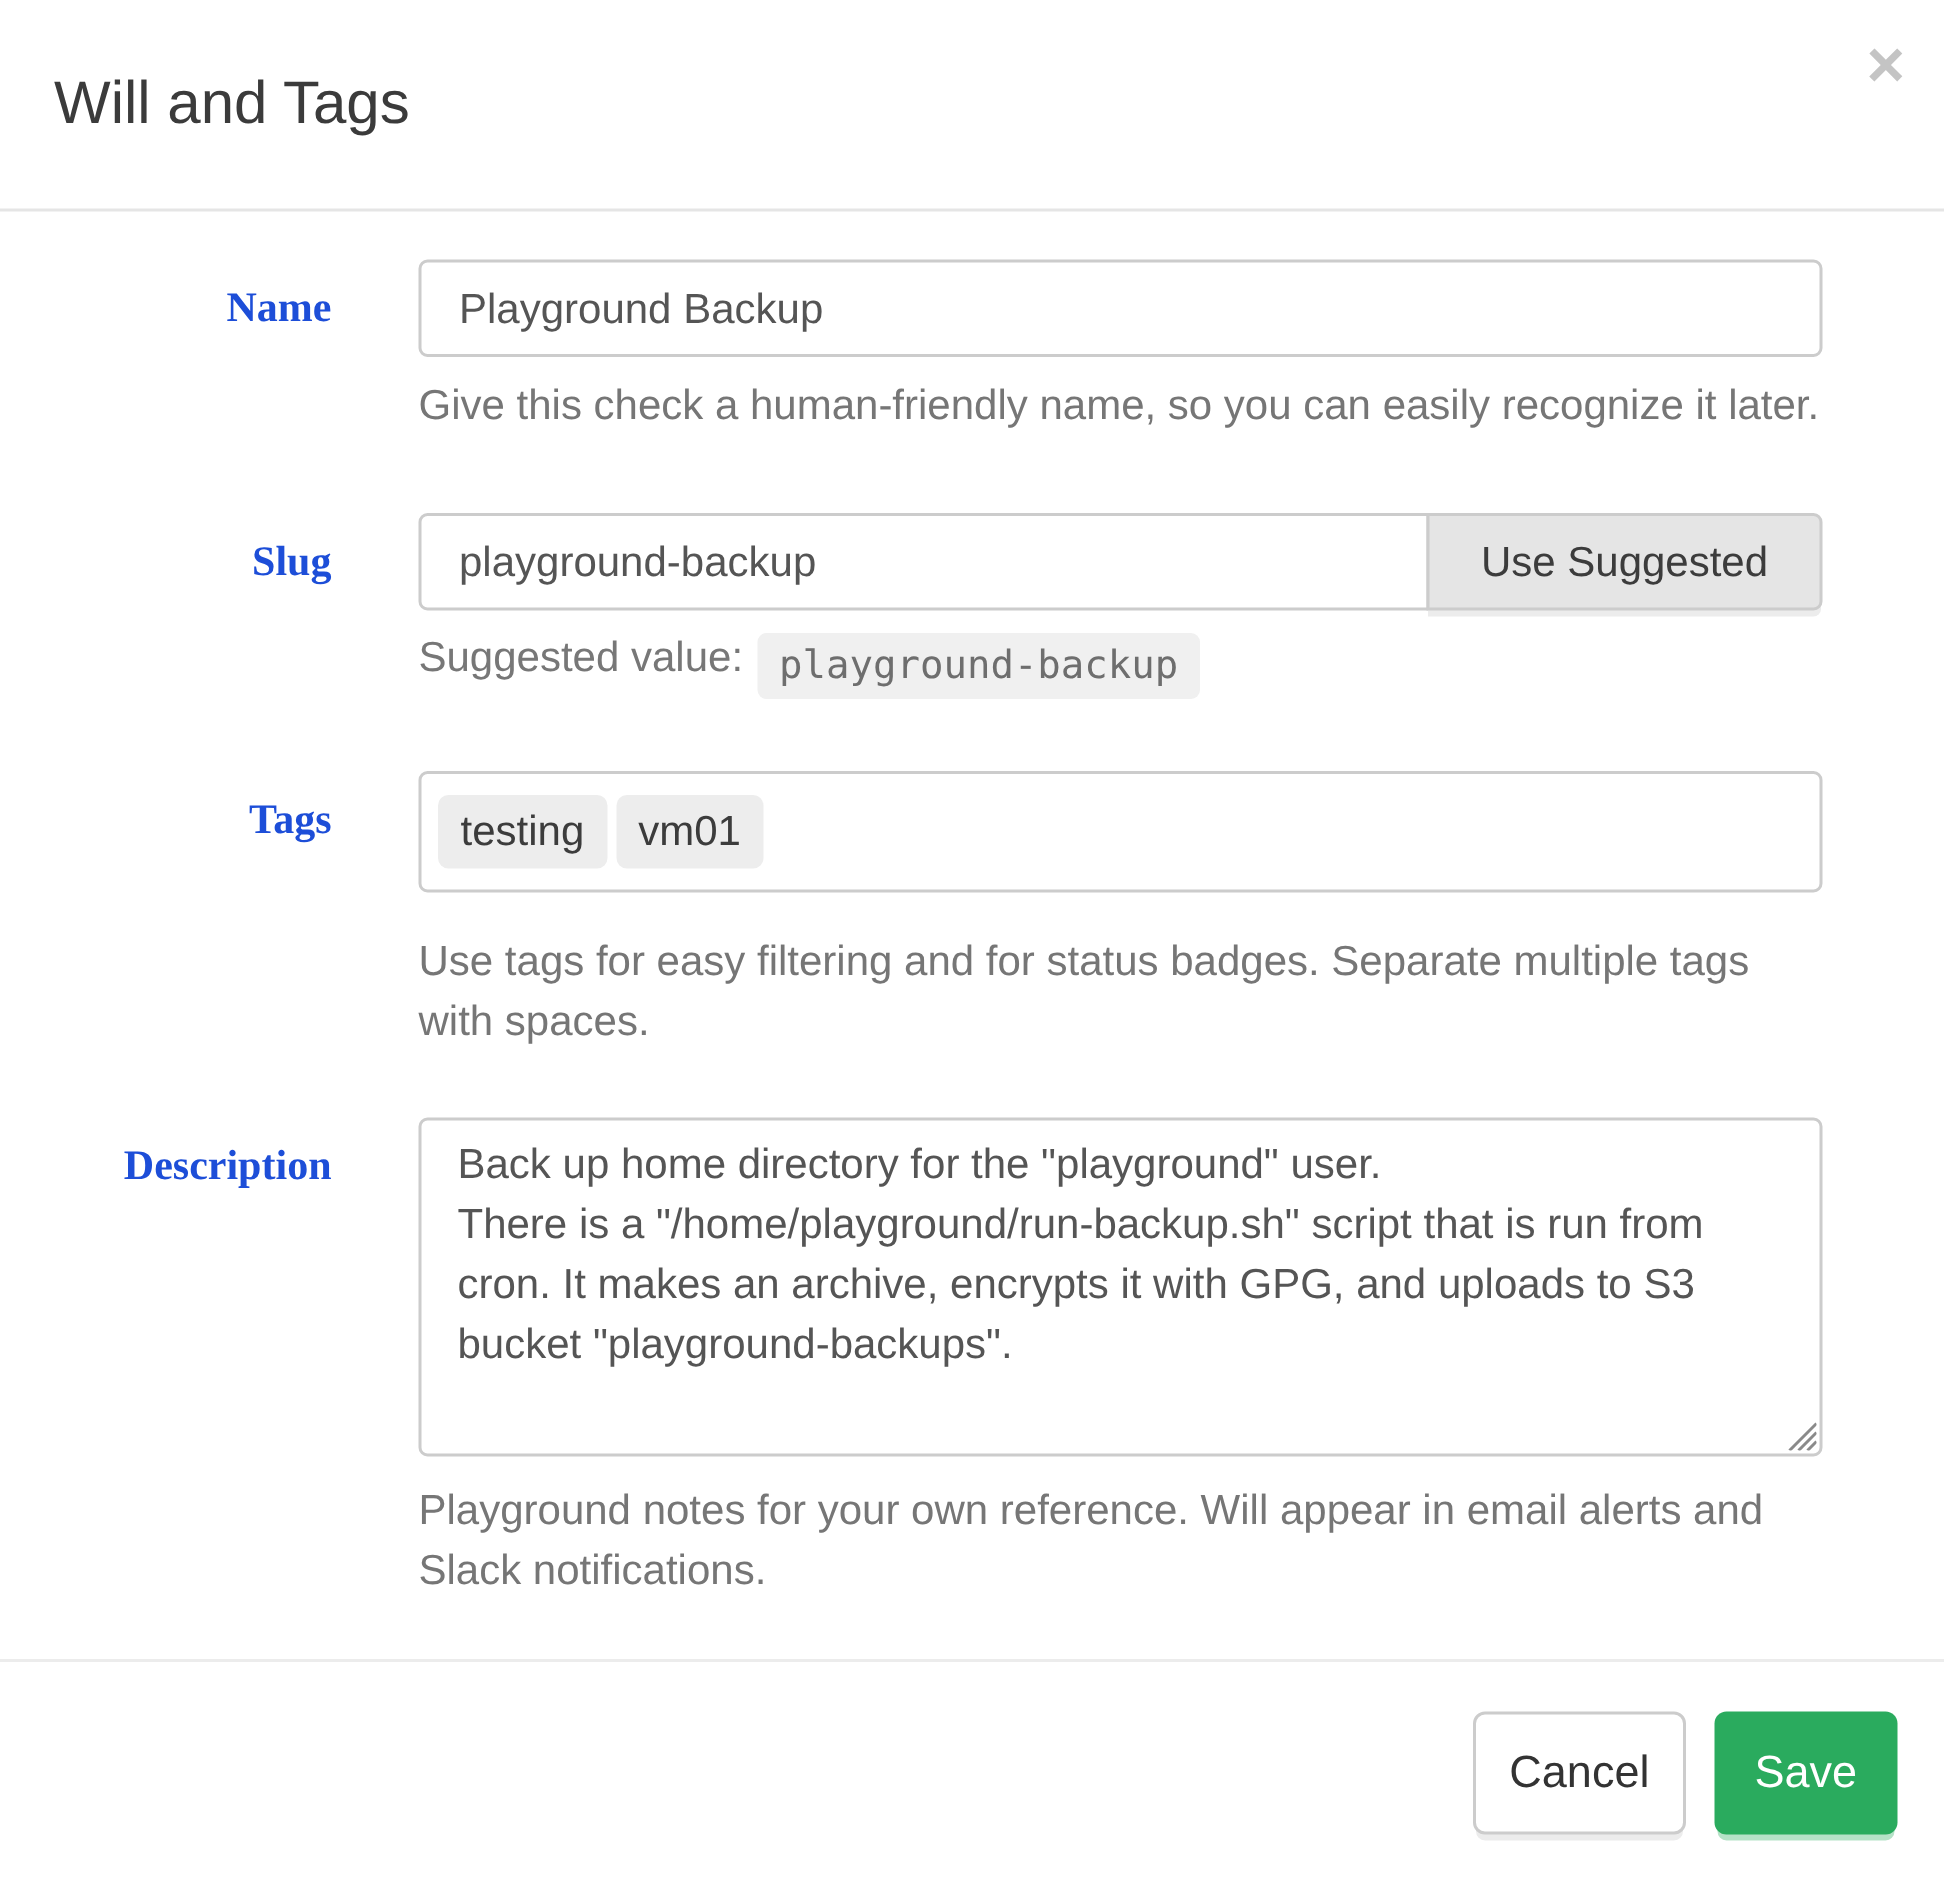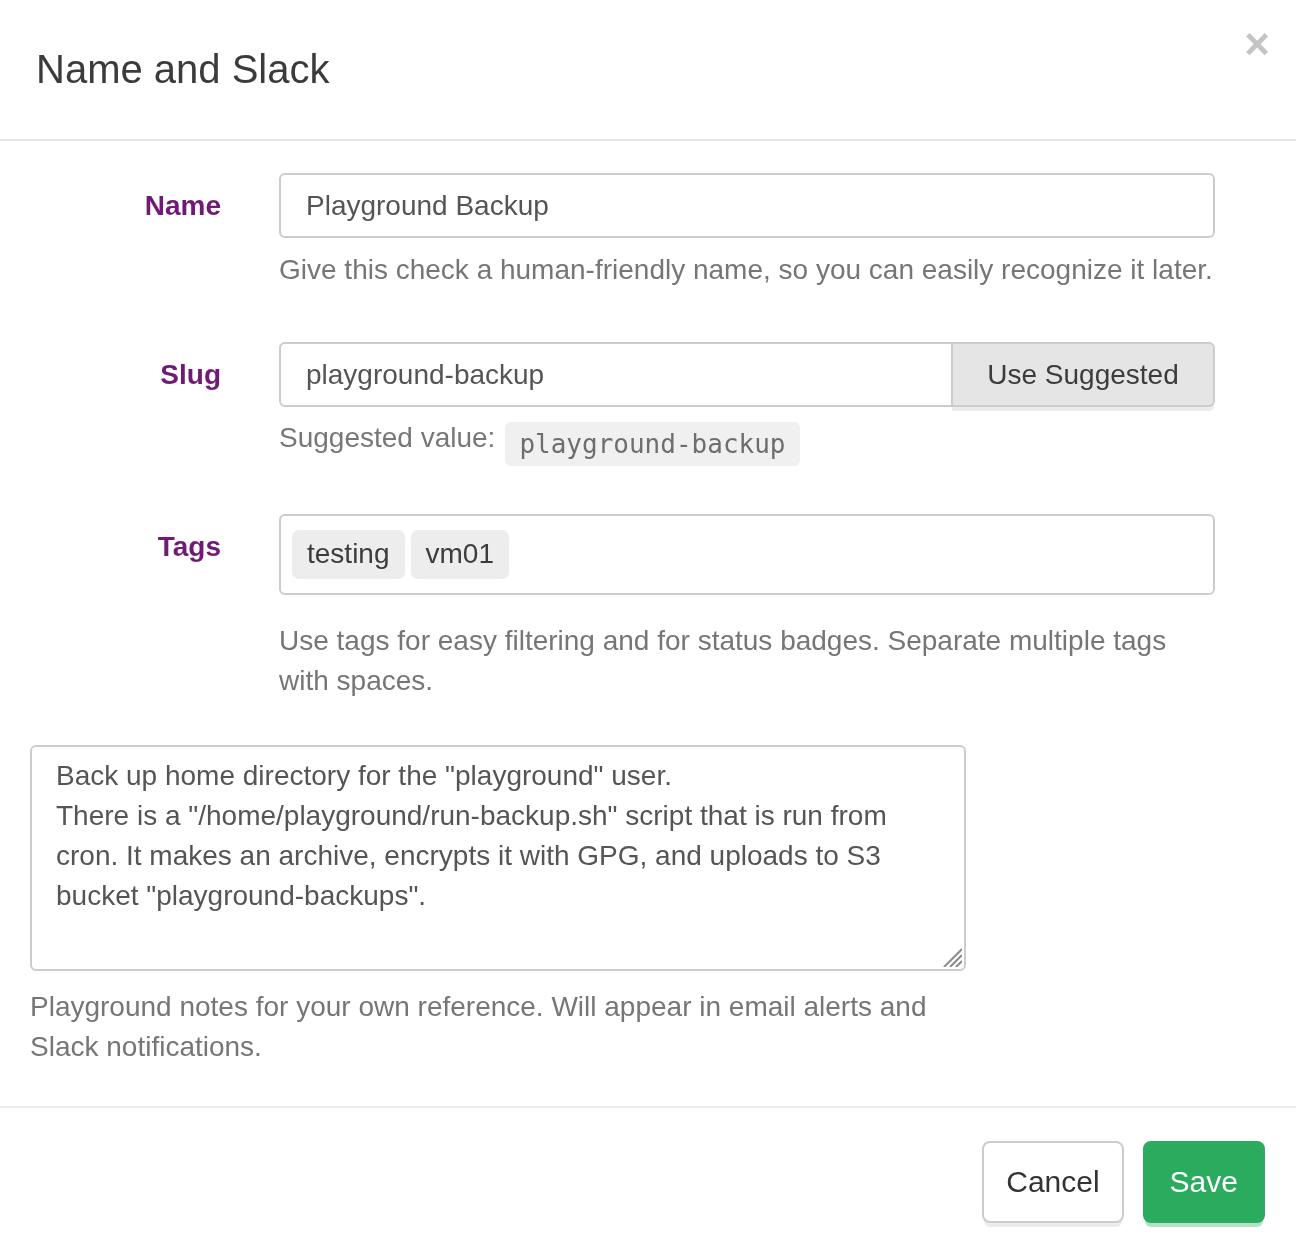--- a/index.html
+++ b/index.html
@@ -16,21 +16,21 @@
     border-bottom: 2px solid #e5e5e5; display: flex; align-items: center; padding: 0 36px; }
   .modal-title { font-size: 40px; font-weight: 400; color: #3b3b3b; letter-spacing: 0; }
   .close-btn { position: absolute; top: 22px; right: 26px; border: none; background: none;
     font-size: 44px; font-weight: 700; line-height: 1; color: #c4c4c4; cursor: pointer;
     font-family: "Liberation Sans", sans-serif; }
 
   
   .modal-body { padding-top: 32px; flex: 1 1 auto; }
   .form-group { display: flex; }
   .label-col { width: 249px; flex: none; text-align: right; padding-right: 28px; padding-top: 17px;
-    font-size: 28px; font-weight: 700; color: #701a75; }
+    font-size: 28px; font-weight: 700; color: #1d4ed8; font-family: Liberation Serif, serif; }
   .control-col { width: 936px; flex: none; margin-left: 30px; }
 
   .gap-name { margin-bottom: 52px; }
   .gap-slug { margin-bottom: 48px; }
   .gap-tags { margin-bottom: 44px; }
 
   .text-input { display: block; width: 100%; height: 65px; border: 2px solid #ccc; border-radius: 6px;
     font-size: 28px; color: #555; padding: 0 25px; outline: none; background: #fff;
     font-family: "Liberation Sans", "DejaVu Sans", sans-serif; }
 
@@ -73,21 +73,21 @@
     box-shadow: 0 6px 0 -2px #ececec; }
   .save-btn { background: var(--save-green, #2aab5e); border: none; color: #fff; padding: 0 27px;
     margin-left: 19px; box-shadow: 0 6px 0 -2px rgba(42, 171, 94, 0.35); }
 </style>
 </head>
 <body>
 
 <div class="modal">
 
   <div class="modal-header">
-    <div class="modal-title">Name and Slack</div>
+    <div class="modal-title">Will and Tags</div>
     <button class="close-btn">×</button>
   </div>
 
   <div class="modal-body">
 
     <div class="form-group gap-name">
       <label class="label-col">Name</label>
       <div class="control-col">
         <input type="text" class="text-input" value="Playground Backup" style="">
         <div class="help-block nowrap">Give this check a human-friendly name, so you can easily recognize it later.</div>
@@ -113,20 +113,21 @@
       <div class="control-col">
         <div class="tags-box">
           <span class="tag-chip">testing</span>
           <span class="tag-chip">vm01</span>
         </div>
         <div class="help-block help-tags">Use tags for easy filtering and for status badges. Separate multiple tags with spaces.</div>
       </div>
     </div>
 
     <div class="form-group">
+      <label class="label-col">Description</label>
       <div class="control-col">
         <div class="textarea-wrap">
           <textarea class="desc-textarea" spellcheck="false" style="">Back up home directory for the "playground" user.
 There is a "/home/playground/run-backup.sh" script that is run from cron. It makes an archive, encrypts it with GPG, and uploads to S3 bucket "playground-backups".</textarea>
           <svg class="resize-handle" viewBox="0 0 22 22">
             <line x1="4" y1="22" x2="22" y2="4" stroke="#8a8a8a" stroke-width="2"></line>
             <line x1="10" y1="22" x2="22" y2="10" stroke="#8a8a8a" stroke-width="2"></line>
             <line x1="16" y1="22" x2="22" y2="16" stroke="#8a8a8a" stroke-width="2"></line>
           </svg>
         </div>

